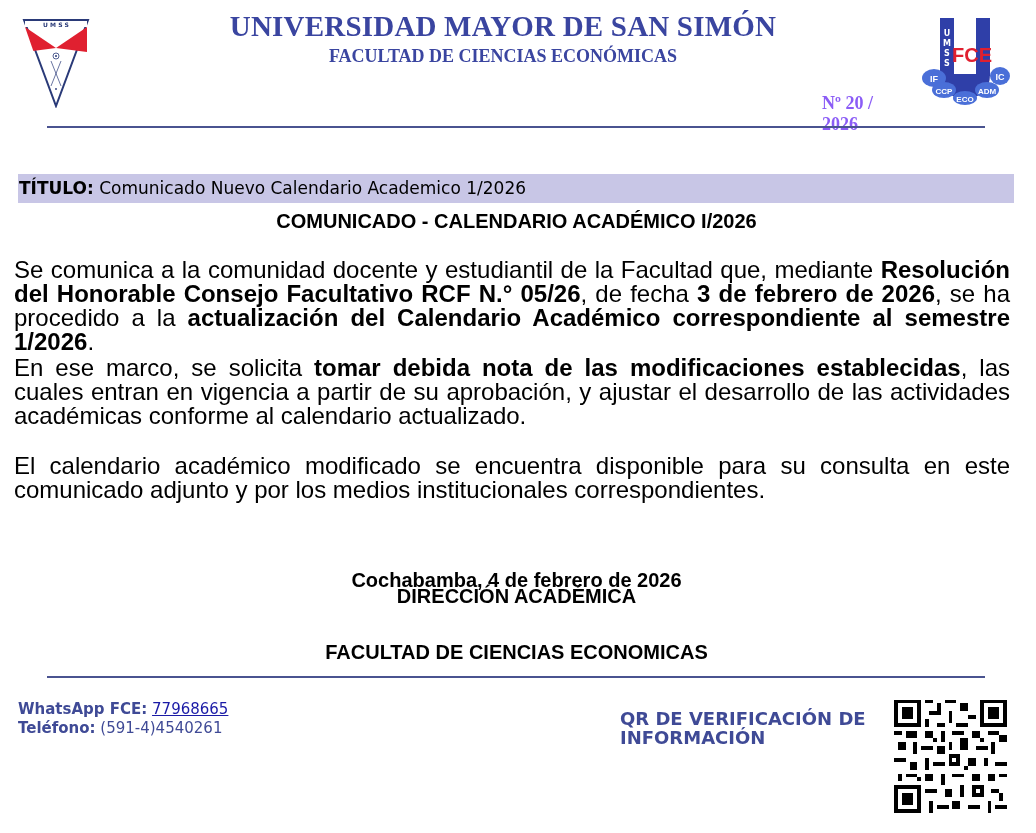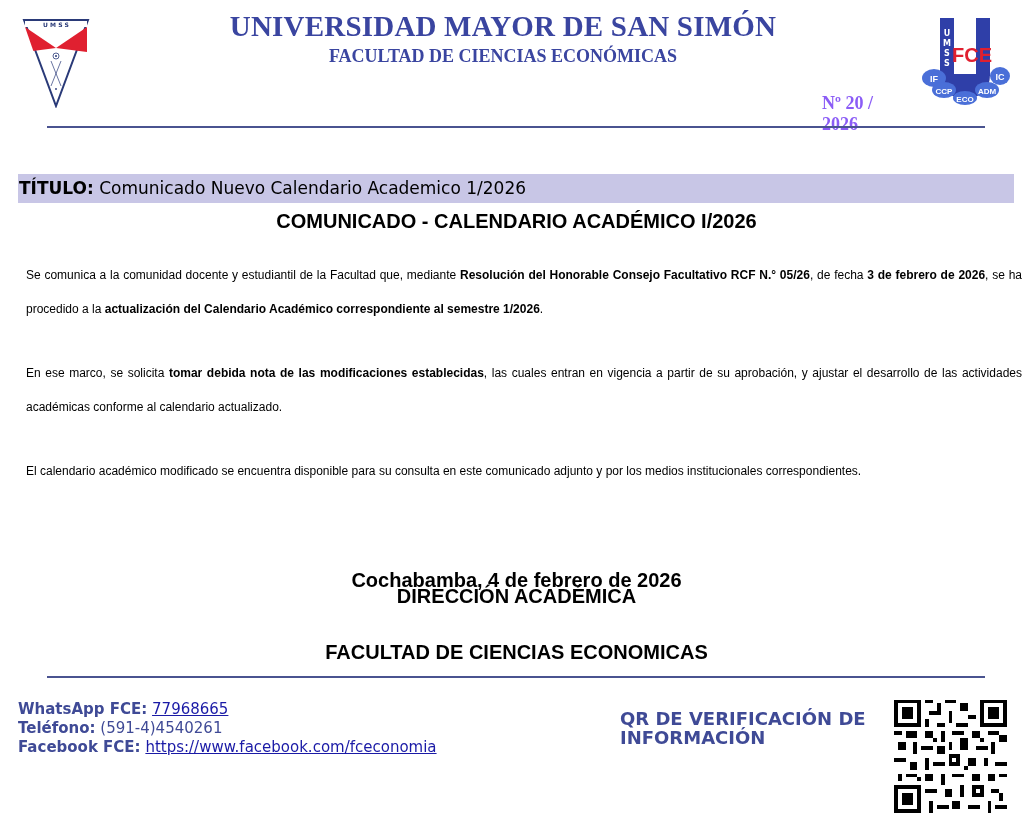--- a/index.html
+++ b/index.html
@@ -20,21 +20,21 @@
   .rule-top { top: 126px; }
   .rule-bot { top: 676px; }
 
   .title-bar { position: absolute; left: 18px; top: 139px; width: 996px; height: 29px;
                background: #c8c6e6; font-family: "DejaVu Sans", sans-serif; font-size: 17px;
                line-height: 29px; padding-left: 1px; white-space: nowrap; margin-top: 35px; }
   .title-bar b { font-weight: bold; }
 
   .comm-head { position: absolute; left: 0; top: 210px; width: 1033px; text-align: center;
                font-weight: bold; font-size: 20px; }
-  .para { position: absolute; left: 26px; width: 996px; font-size: 12px; line-height: 34px;
+  .para { position: absolute; left: 14px; width: 996px; font-size: 24px; line-height: 24px;
           text-align: justify; }
   .p1 { top: 258px; }
   .p2 { top: 356px; }
   .p3 { top: 454px; }
   .para b { font-weight: bold; }
 
   .sign { position: absolute; left: 0; width: 1033px; text-align: center; font-weight: bold; font-size: 20px; }
   .s1 { top: 569px; }
   .s2 { top: 585px; }
   .s3 { top: 641px; }
@@ -116,24 +116,20 @@
 <div class="rule rule-bot"></div>
 
 <div class="contacts">
   <div class="row">
     <span class="lbl">WhatsApp FCE:</span>
     <a>77968665</a>
   </div>
   <div class="row">
     <span class="lbl">Teléfono:</span>
     <span class="plain">(591-4)4540261</span>
-  </div>
-  <div class="row">
-    <span class="lbl">Facebook FCE:</span>
-    <a>https://www.facebook.com/fceconomia</a>
   </div>
 </div>
 
 <div class="qr-label">QR DE VERIFICACIÓN DE INFORMACIÓN</div>
 
 <svg class="qr" viewBox="0 0 29 29" shape-rendering="crispEdges">
   <rect width="29" height="29" fill="#fff"></rect>
   <g fill="#000">
     <rect x="0" y="0" width="7" height="7"></rect>
       <rect x="1" y="1" width="5" height="5" fill="#fff"></rect>

